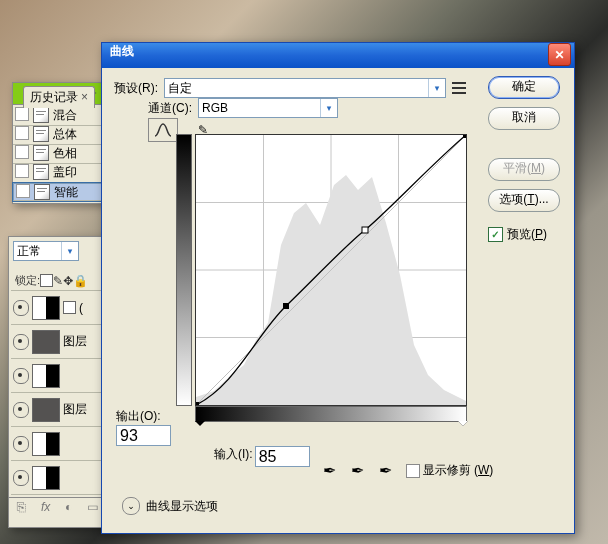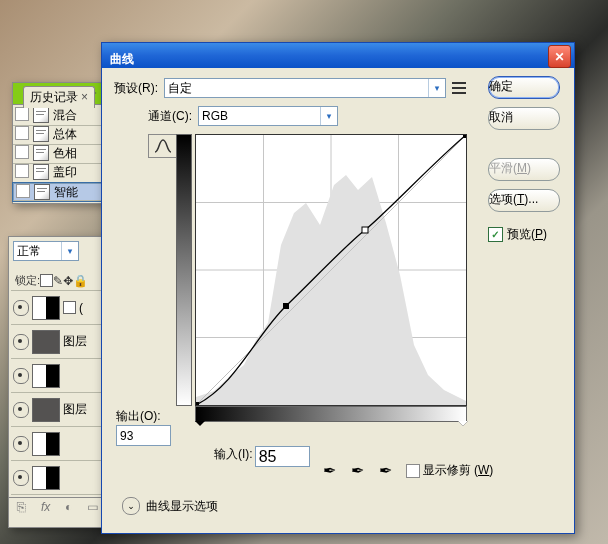--- a/index.html
+++ b/index.html
@@ -33,52 +33,52 @@
   .eye{width:14px;height:14px;border:1px solid #777;border-radius:7px;position:relative;flex:none}
   .eye::after{content:"";position:absolute;left:4px;top:4px;width:4px;height:4px;background:#333;border-radius:50%}
   .thumb{width:26px;height:22px;background:#545251;border:1px solid #666;flex:none}
   .thumb.bw{background:linear-gradient(90deg,#fff 50%,#000 50%)}
   .l-name{white-space:nowrap;overflow:hidden}
   .layers .status{height:18px;border-top:1px solid #8a8a8a;display:flex;align-items:center;justify-content:space-around;color:#777}
   .ic{font-family:Arial;font-size:12px}
 
   
   .dlg{position:absolute;left:101px;top:42px;width:472px;height:490px;background:#ece9d8;border:1px solid #1648b0;box-shadow:3px 3px 10px rgba(0,0,0,.4)}
-  .titlebar{height:25px;background:linear-gradient(to bottom,#3a8be8 0%,#1f66d6 50%,#0b52c7 100%);display:flex;align-items:flex-end;padding:0 3px 0 8px;color:#fff;font-weight:bold}
+  .titlebar{height:25px;background:linear-gradient(to bottom,#3a8be8 0%,#1f66d6 50%,#0b52c7 100%);display:flex;align-items:flex-start;padding:0 3px 0 8px;color:#fff;font-weight:bold}
   .titlebar .spacer{flex:1}
   .closebtn{width:21px;height:21px;background:linear-gradient(to bottom,#ff8a78,#d8432d);border:1px solid #a12a17;border-radius:3px;display:flex;align-items:center;justify-content:center;color:#fff;font:bold 12px Arial}
   .dlg .content{padding:10px 12px 8px 12px;position:relative;height:calc(100% - 25px);box-sizing:border-box}
 
-  .row-form{display:flex;align-items:center;margin-bottom:8px;gap:6px}
+  .row-form{display:flex;align-items:center;gap:6px}
   .lbl{white-space:nowrap}
   .sel{height:20px;border:1px solid #7f9db9;background:#fff;padding-left:3px;display:flex;align-items:center;box-sizing:border-box}
   .sel .dd{margin-left:auto;width:16px;height:100%;border-left:1px solid #b8cce0;display:flex;align-items:center;justify-content:center;color:#2b6dc0;font-size:9px}
   .menuicon{width:14px;height:12px;display:flex;flex-direction:column;justify-content:space-between}
   .menuicon span{height:2px;background:#333}
 
   .tools{display:flex;gap:10px;margin:0 0 2px 34px;align-items:center}
   .toolbtn{width:28px;height:22px;border:1px solid #8a8a8a;background:#ece9d8;display:flex;align-items:center;justify-content:center}
   .toolbtn svg{width:18px;height:16px}
   .vgrad{position:absolute;left:74px;top:66px;width:14px;height:270px;background:linear-gradient(to bottom,#000,#fff);border:1px solid #666}
   .graph{position:absolute;left:93px;top:66px;width:270px;height:270px;background:#fff;border:1px solid #333}
   .grid line{stroke:#c6c6c6;stroke-width:1}
   .hgrad{position:absolute;left:93px;top:338px;width:270px;height:14px;background:linear-gradient(to right,#000,#fff);border:1px solid #666}
   .slider-tri{position:absolute;left:93px;top:353px;width:0;height:0;border:5px solid transparent;border-top-color:#000}
   .slider-tri.r{left:353px;border-top-color:#fff}
 
   .action-col{position:absolute;right:14px;top:8px;width:72px;display:flex;flex-direction:column;gap:8px;align-items:stretch}
-  .btn{height:21px;border:1px solid #919b9c;background:linear-gradient(to bottom,#fff,#ece9d8);border-radius:11px;line-height:19px}
+  .btn{height:21px;border:1px solid #919b9c;background:linear-gradient(to bottom,#fff,#ece9d8);border-radius:11px;text-align:center;line-height:19px}
   .btn.focus{border:1px solid #2f5bb7;box-shadow:0 0 0 1px #8ab0f5 inset}
   .btn.disabled{color:#9d9d9d}
   .chk-row{display:flex;align-items:center;gap:4px;margin-top:6px}
   .cb{width:13px;height:13px;border:1px solid #2f6f3d;background:#fff;display:inline-flex;align-items:center;justify-content:center;color:#2f8f3d;font:bold 10px Arial}
 
   .io{position:absolute;left:14px;top:340px}
   .io .grp{margin-bottom:8px}
-  .io input{width:48px;height:17px;border:1px solid #7f9db9;font-size:12px;padding-left:3px}
+  .io input{width:48px;height:17px;border:1px solid #7f9db9;font-size:16px;padding-left:3px}
   .in-row{position:absolute;left:112px;top:378px;display:flex;align-items:flex-start;gap:10px}
   .in-row .col{display:flex;flex-direction:row;gap:2px}
   .in-row input{width:48px;height:17px;border:1px solid #7f9db9;font-size:16px;padding-left:3px}
   .droppers{display:flex;gap:8px}
   .dropper{width:20px;height:20px;display:flex;align-items:center;justify-content:center;font-size:16px}
   .clipchk{display:flex;align-items:center;gap:3px}
   .clipchk .box{width:12px;height:12px;border:1px solid #8a8a8a;background:#fff}
 
   .disclosure{position:absolute;left:20px;bottom:18px;display:flex;align-items:center;gap:6px}
   .disc-btn{width:16px;height:16px;border:1px solid #8a8a8a;border-radius:8px;display:flex;align-items:center;justify-content:center;font-size:9px}

